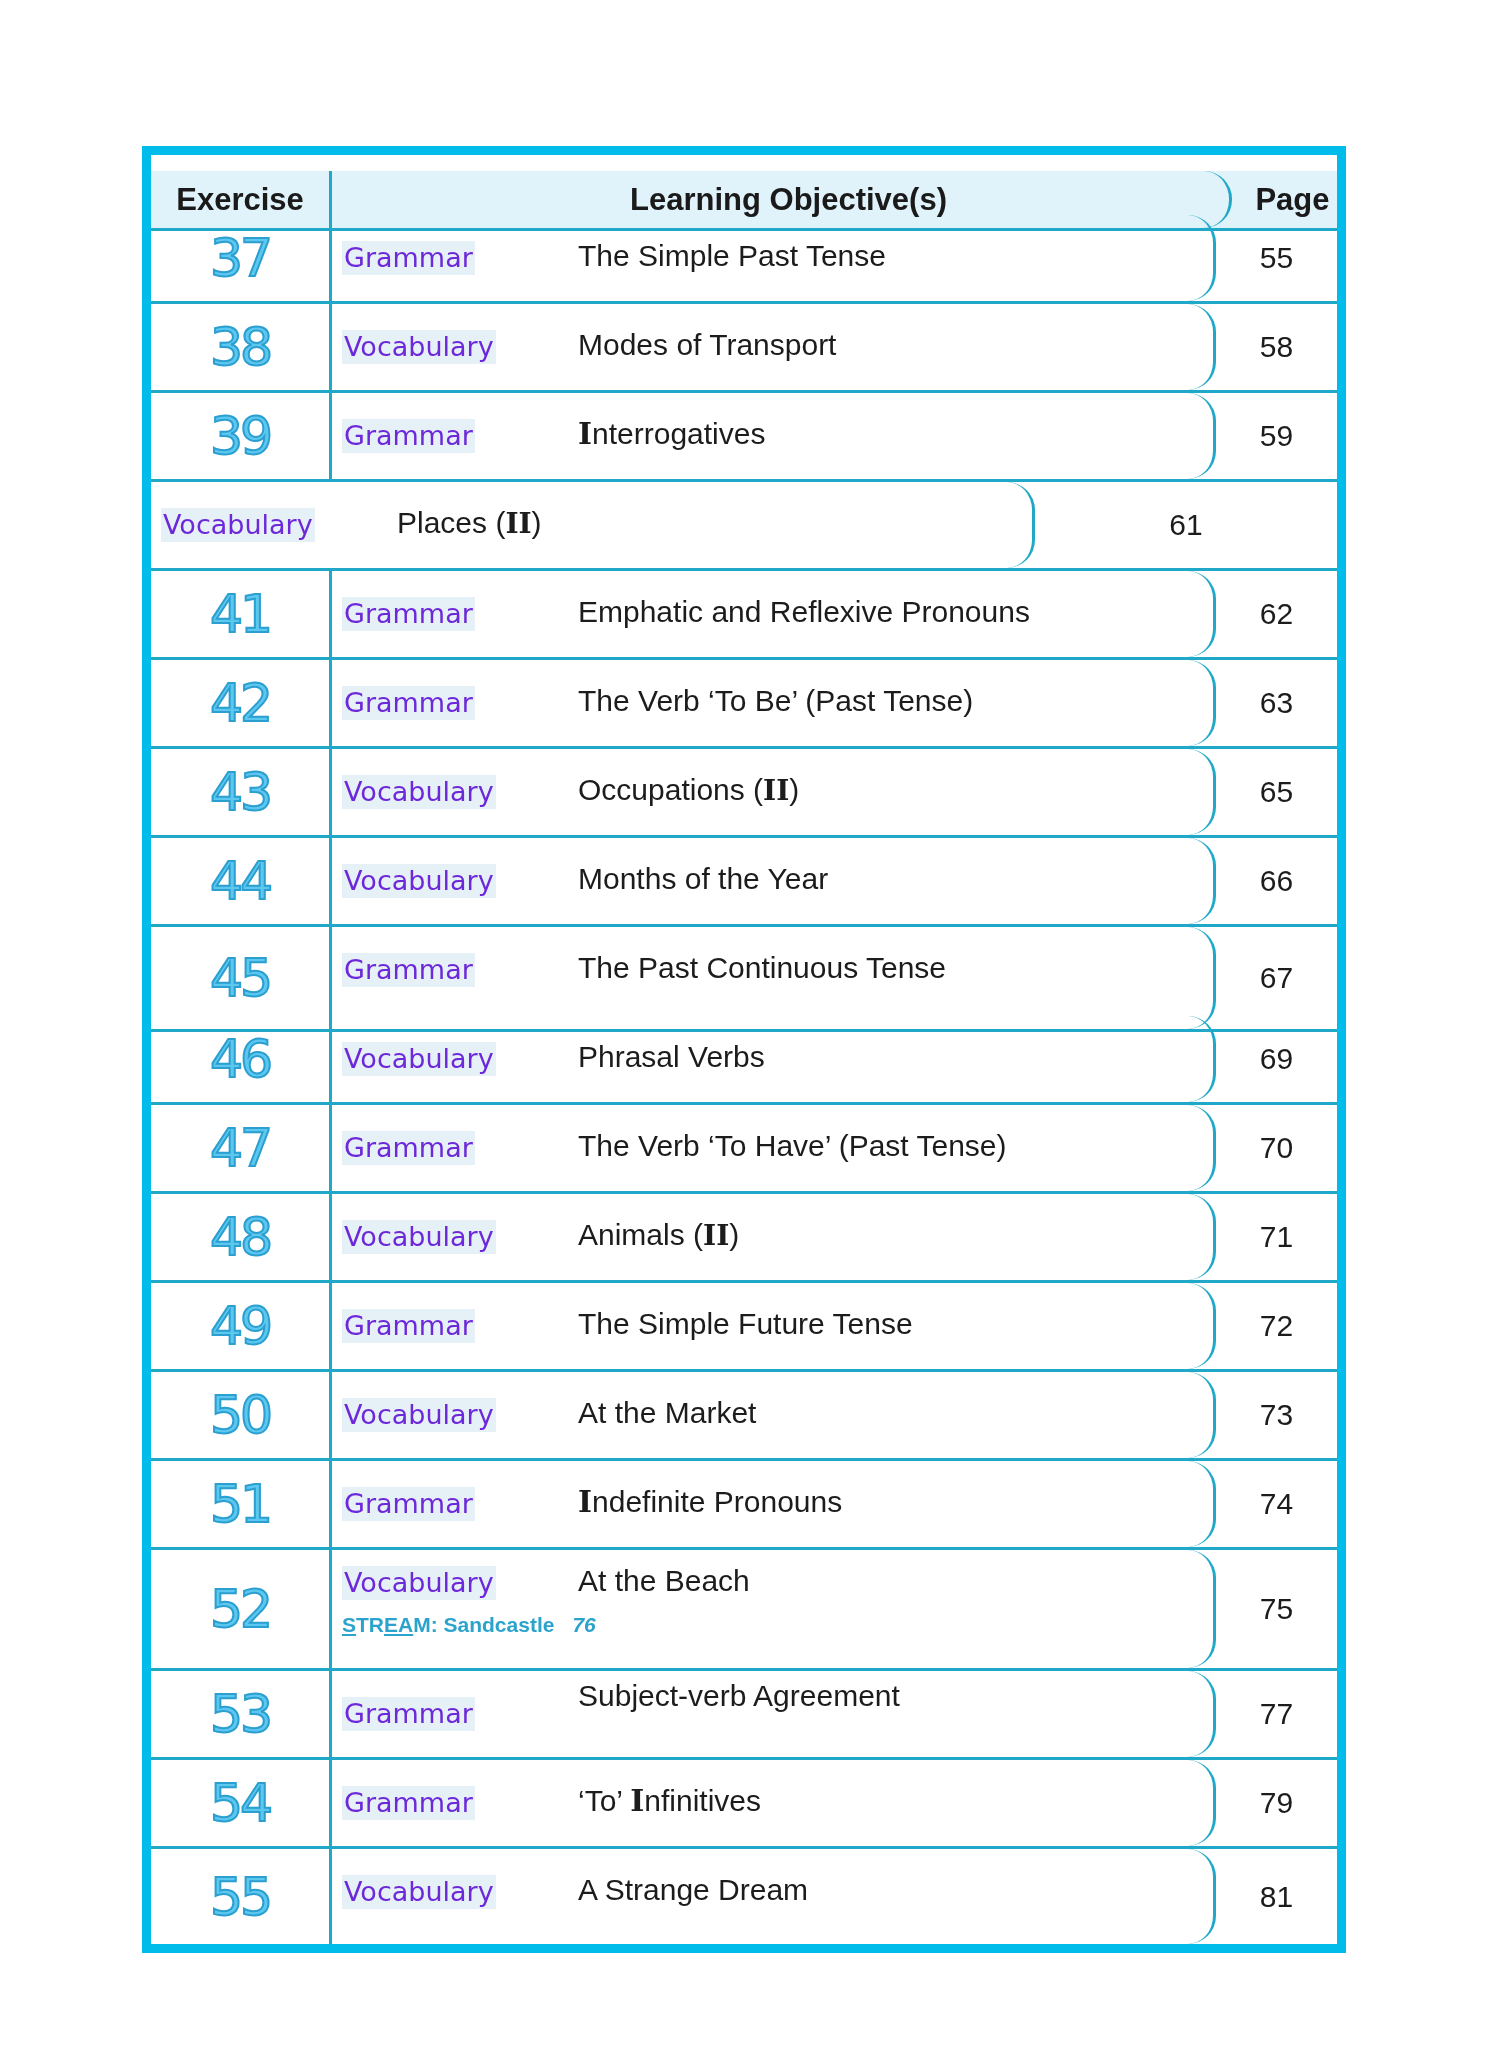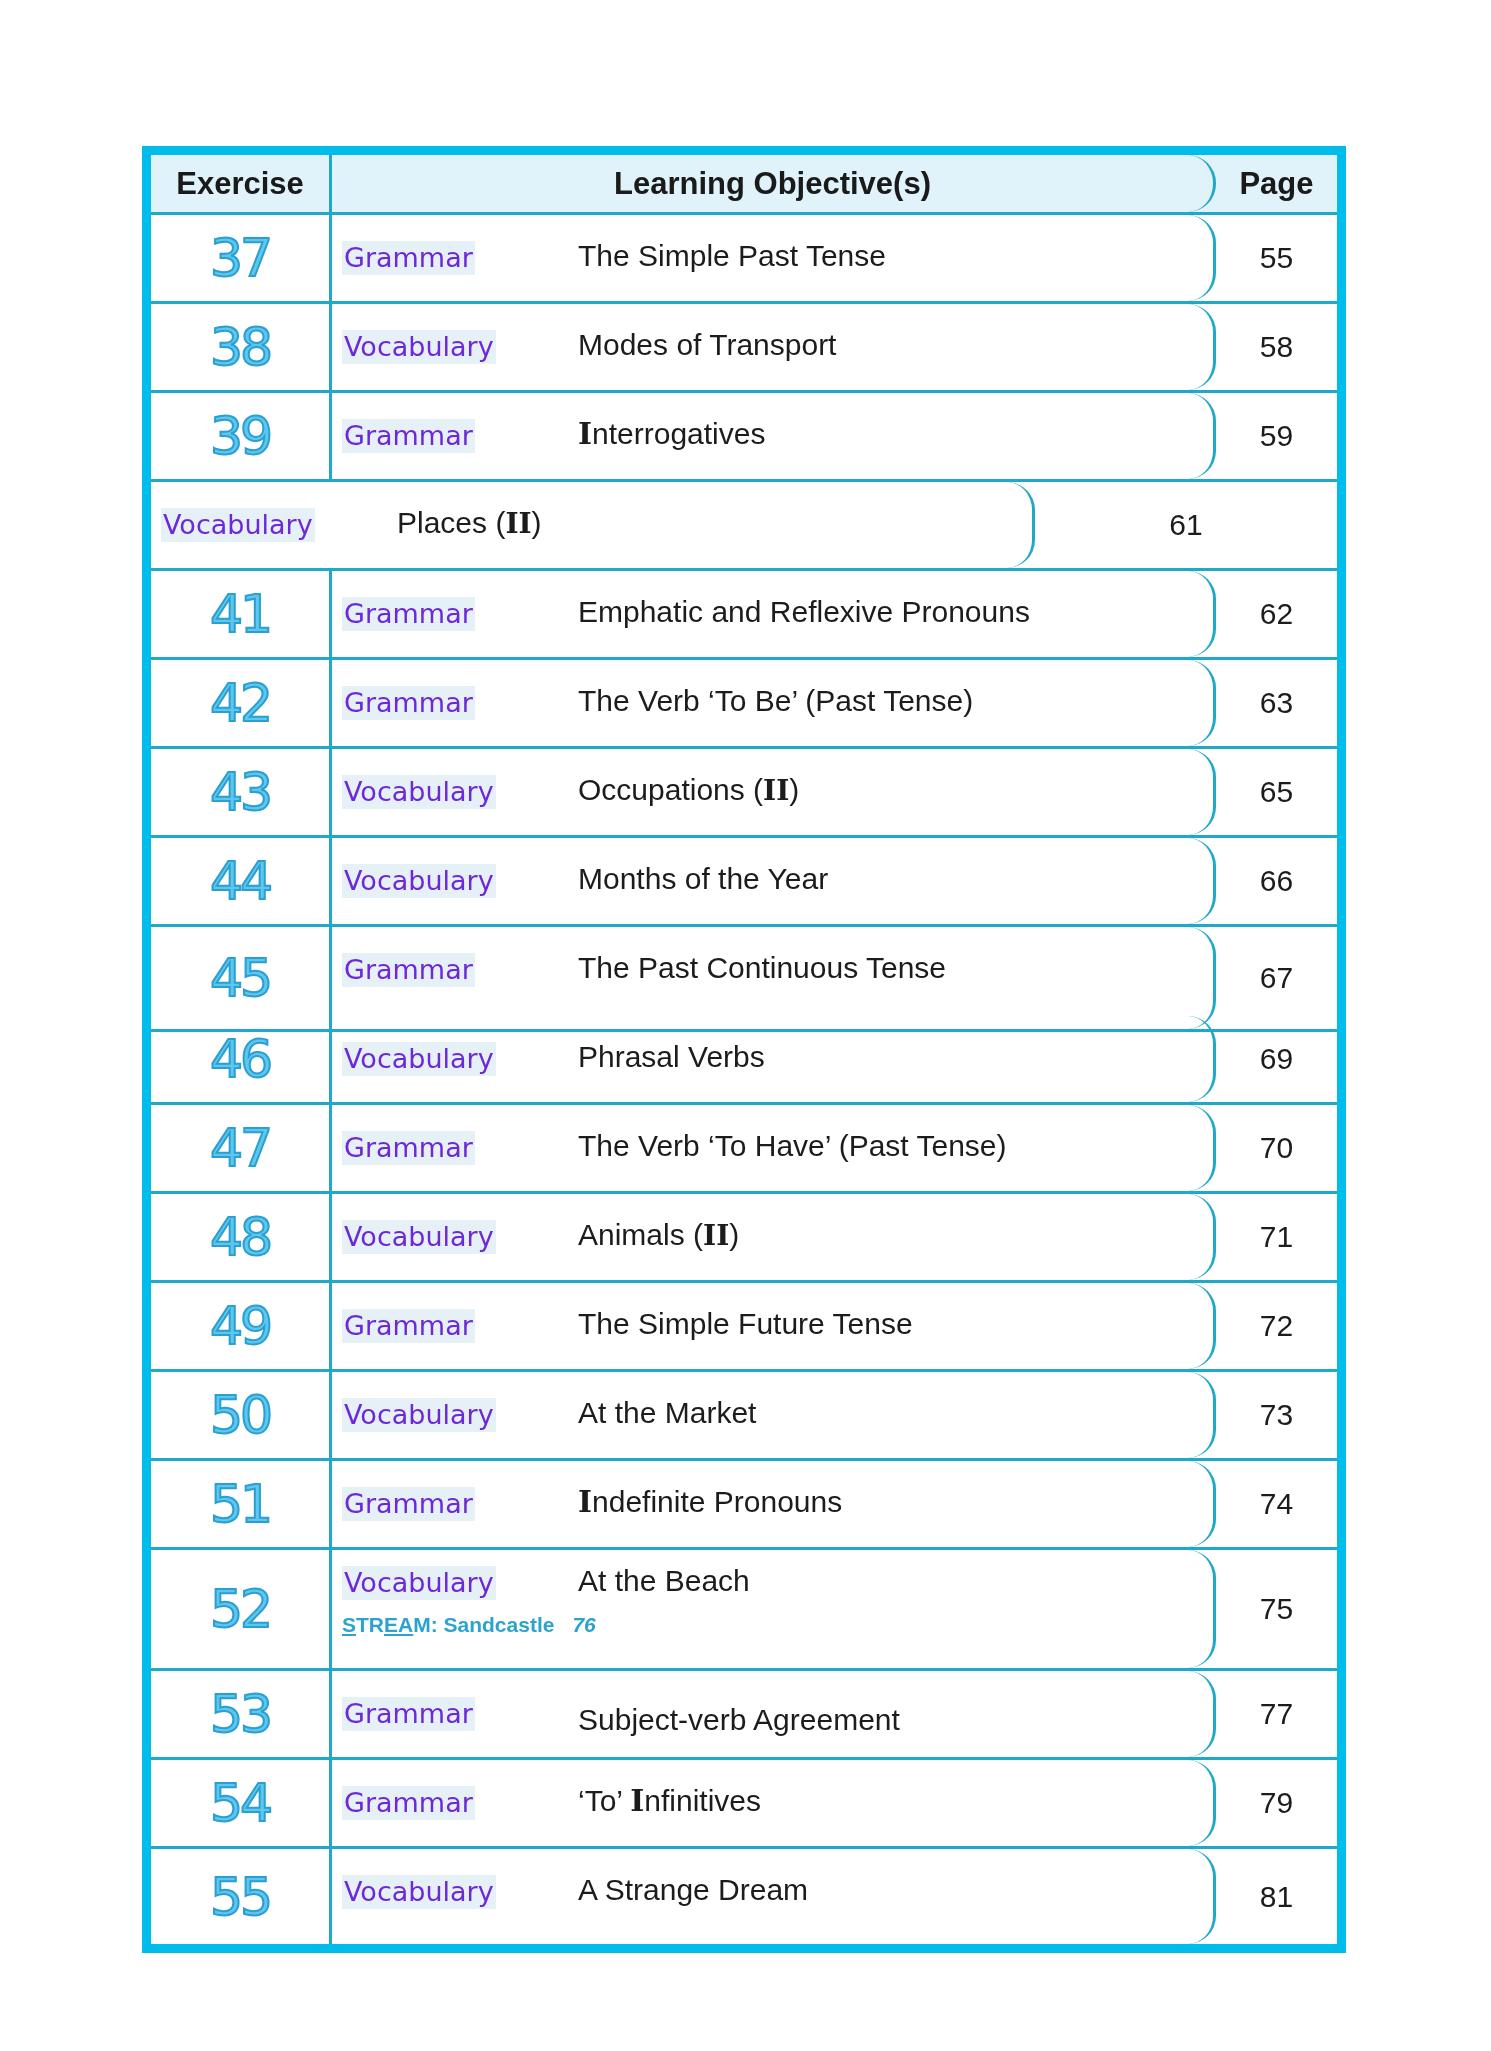--- a/index.html
+++ b/index.html
@@ -24,21 +24,21 @@
   .row.last { border-bottom: none; }
   .cell {
     box-sizing: border-box;
     height: 100%;
     position: relative;
   }
   .c-ex { width: 181px; border-right: 3px solid #1FA8C8; display: flex; align-items: center; justify-content: center; }
   .c-obj { width: 884px; border-right: 3px solid #1FA8C8; border-radius: 28px; }
   .c-page { flex: 1; display: flex; align-items: center; justify-content: center; border-radius: 9px; }
 
-  .header { top: 0; height: 60px; background: #E0F2FA; }
+  .header { top: 16px; height: 60px; background: #E0F2FA; gap: 16px; }
   .header .cell { display: flex; align-items: center; justify-content: center; }
   .hdr-text {
     font-family: "Liberation Sans", sans-serif;
     font-weight: bold; font-size: 31px; color: #1a1a1a;
   }
 
   .ex-num {
     font-family: "DejaVu Sans", sans-serif;
     font-weight: normal;
     font-size: 52px;
@@ -301,21 +301,21 @@
           <span class="page-num">75</span>
         </div>
     </div>
 
     <div class="row" style="top:1516px;height:89px;">
       <div class="cell c-ex">
           <span class="ex-num">53</span>
         </div>
       <div class="cell c-obj">
         <span class="cat" style="top:26px">Grammar</span>
-        <span class="obj" style="top:32px">Subject-verb Agreement</span>
+        <span class="obj" style="top:8px">Subject-verb Agreement</span>
       </div>
       <div class="cell c-page">
           <span class="page-num">77</span>
         </div>
     </div>
 
     <div class="row" style="top:1605px;height:89px;">
       <div class="cell c-ex">
           <span class="ex-num">54</span>
         </div>

